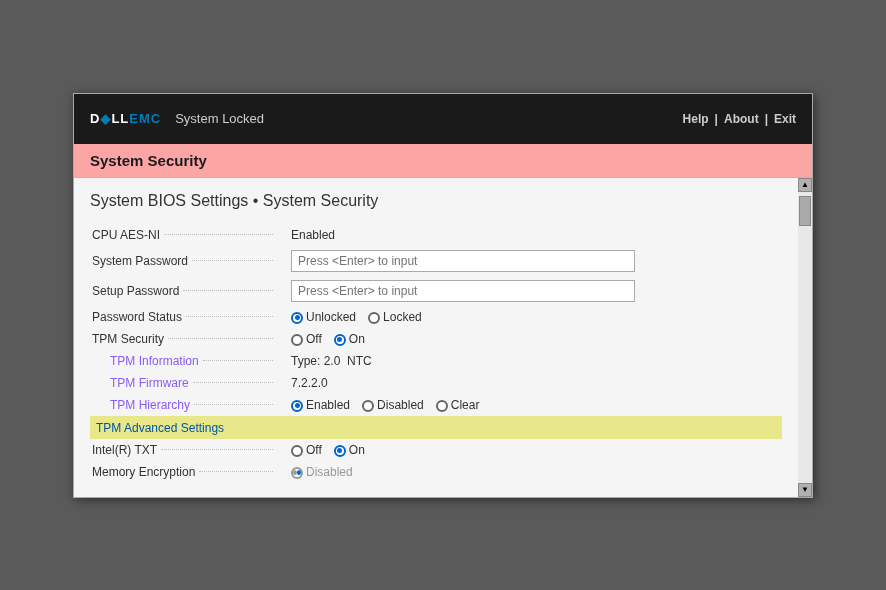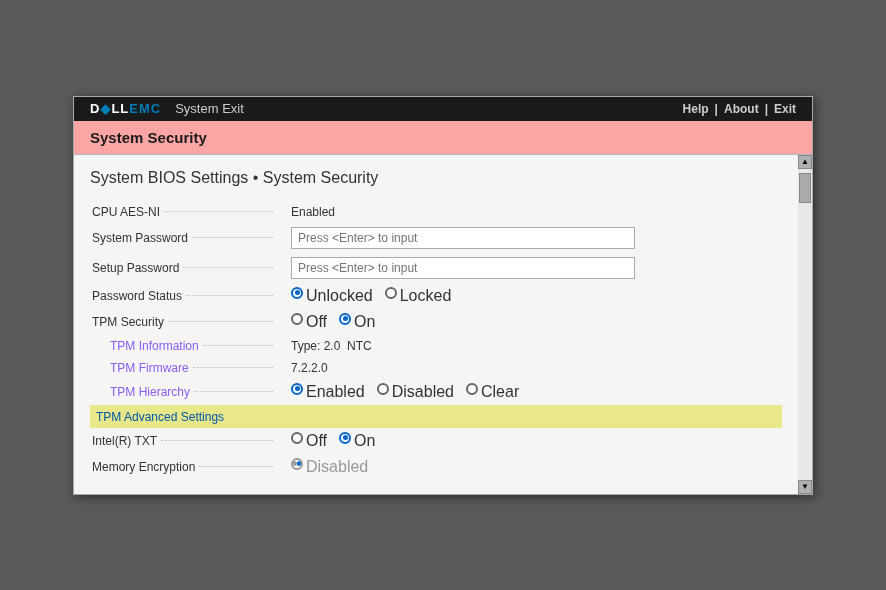--- a/index.html
+++ b/index.html
@@ -15,21 +15,21 @@
       overflow: hidden;
     }
     .outer-container {
       width: 740px;
       background: #ffffff;
       border: 1px solid #aaa;
       box-shadow: 2px 2px 10px rgba(0,0,0,0.5);
     }
     .top-bar {
       background: #1a1a1a;
-      height: 24px;
+      height: 50px;
       display: flex;
       align-items: center;
       justify-content: space-between;
       padding: 0 16px;
     }
     .top-bar-left {
       display: flex;
       align-items: center;
       gap: 14px;
     }
@@ -121,23 +121,23 @@
       width: 344px;
       height: 22px;
     }
     .radio-group {
       display: flex;
       align-items: center;
       gap: 12px;
     }
     .radio-item {
       display: flex;
-      align-items: flex-start;
+      align-items: flex-end;
       gap: 3px;
-      font-size: 16px;
+      font-size: 12px;
       color: #333;
     }
     .radio-btn {
       width: 12px;
       height: 12px;
       border-radius: 50%;
       border: 2px solid #666;
       background: #fff;
       display: inline-flex;
       align-items: center;
@@ -215,21 +215,21 @@
     }
   </style>
 </head>
 <body>
 
 <div class="outer-container">
 
   <div class="top-bar">
     <div class="top-bar-left">
       <div class="dell-logo" style="font-size: 13px; font-weight: bold; color: rgb(255, 255, 255);"><span style="font-weight:900;color:#ffffff;">D</span><span style="font-weight:900;color:#007db8;">◆</span><span style="font-weight:900;color:#ffffff;">LL</span><span style="font-weight:900;color:#007db8;">EMC</span></div>
-      <span class="system-setup-label">System Exit</span>
+      <span class="system-setup-label">System Locked</span>
     </div>
     <div class="top-bar-right">
       <a>Help</a>
       <span>|</span>
       <a>About</a>
       <span>|</span>
       <a>Exit</a>
     </div>
   </div>
 

